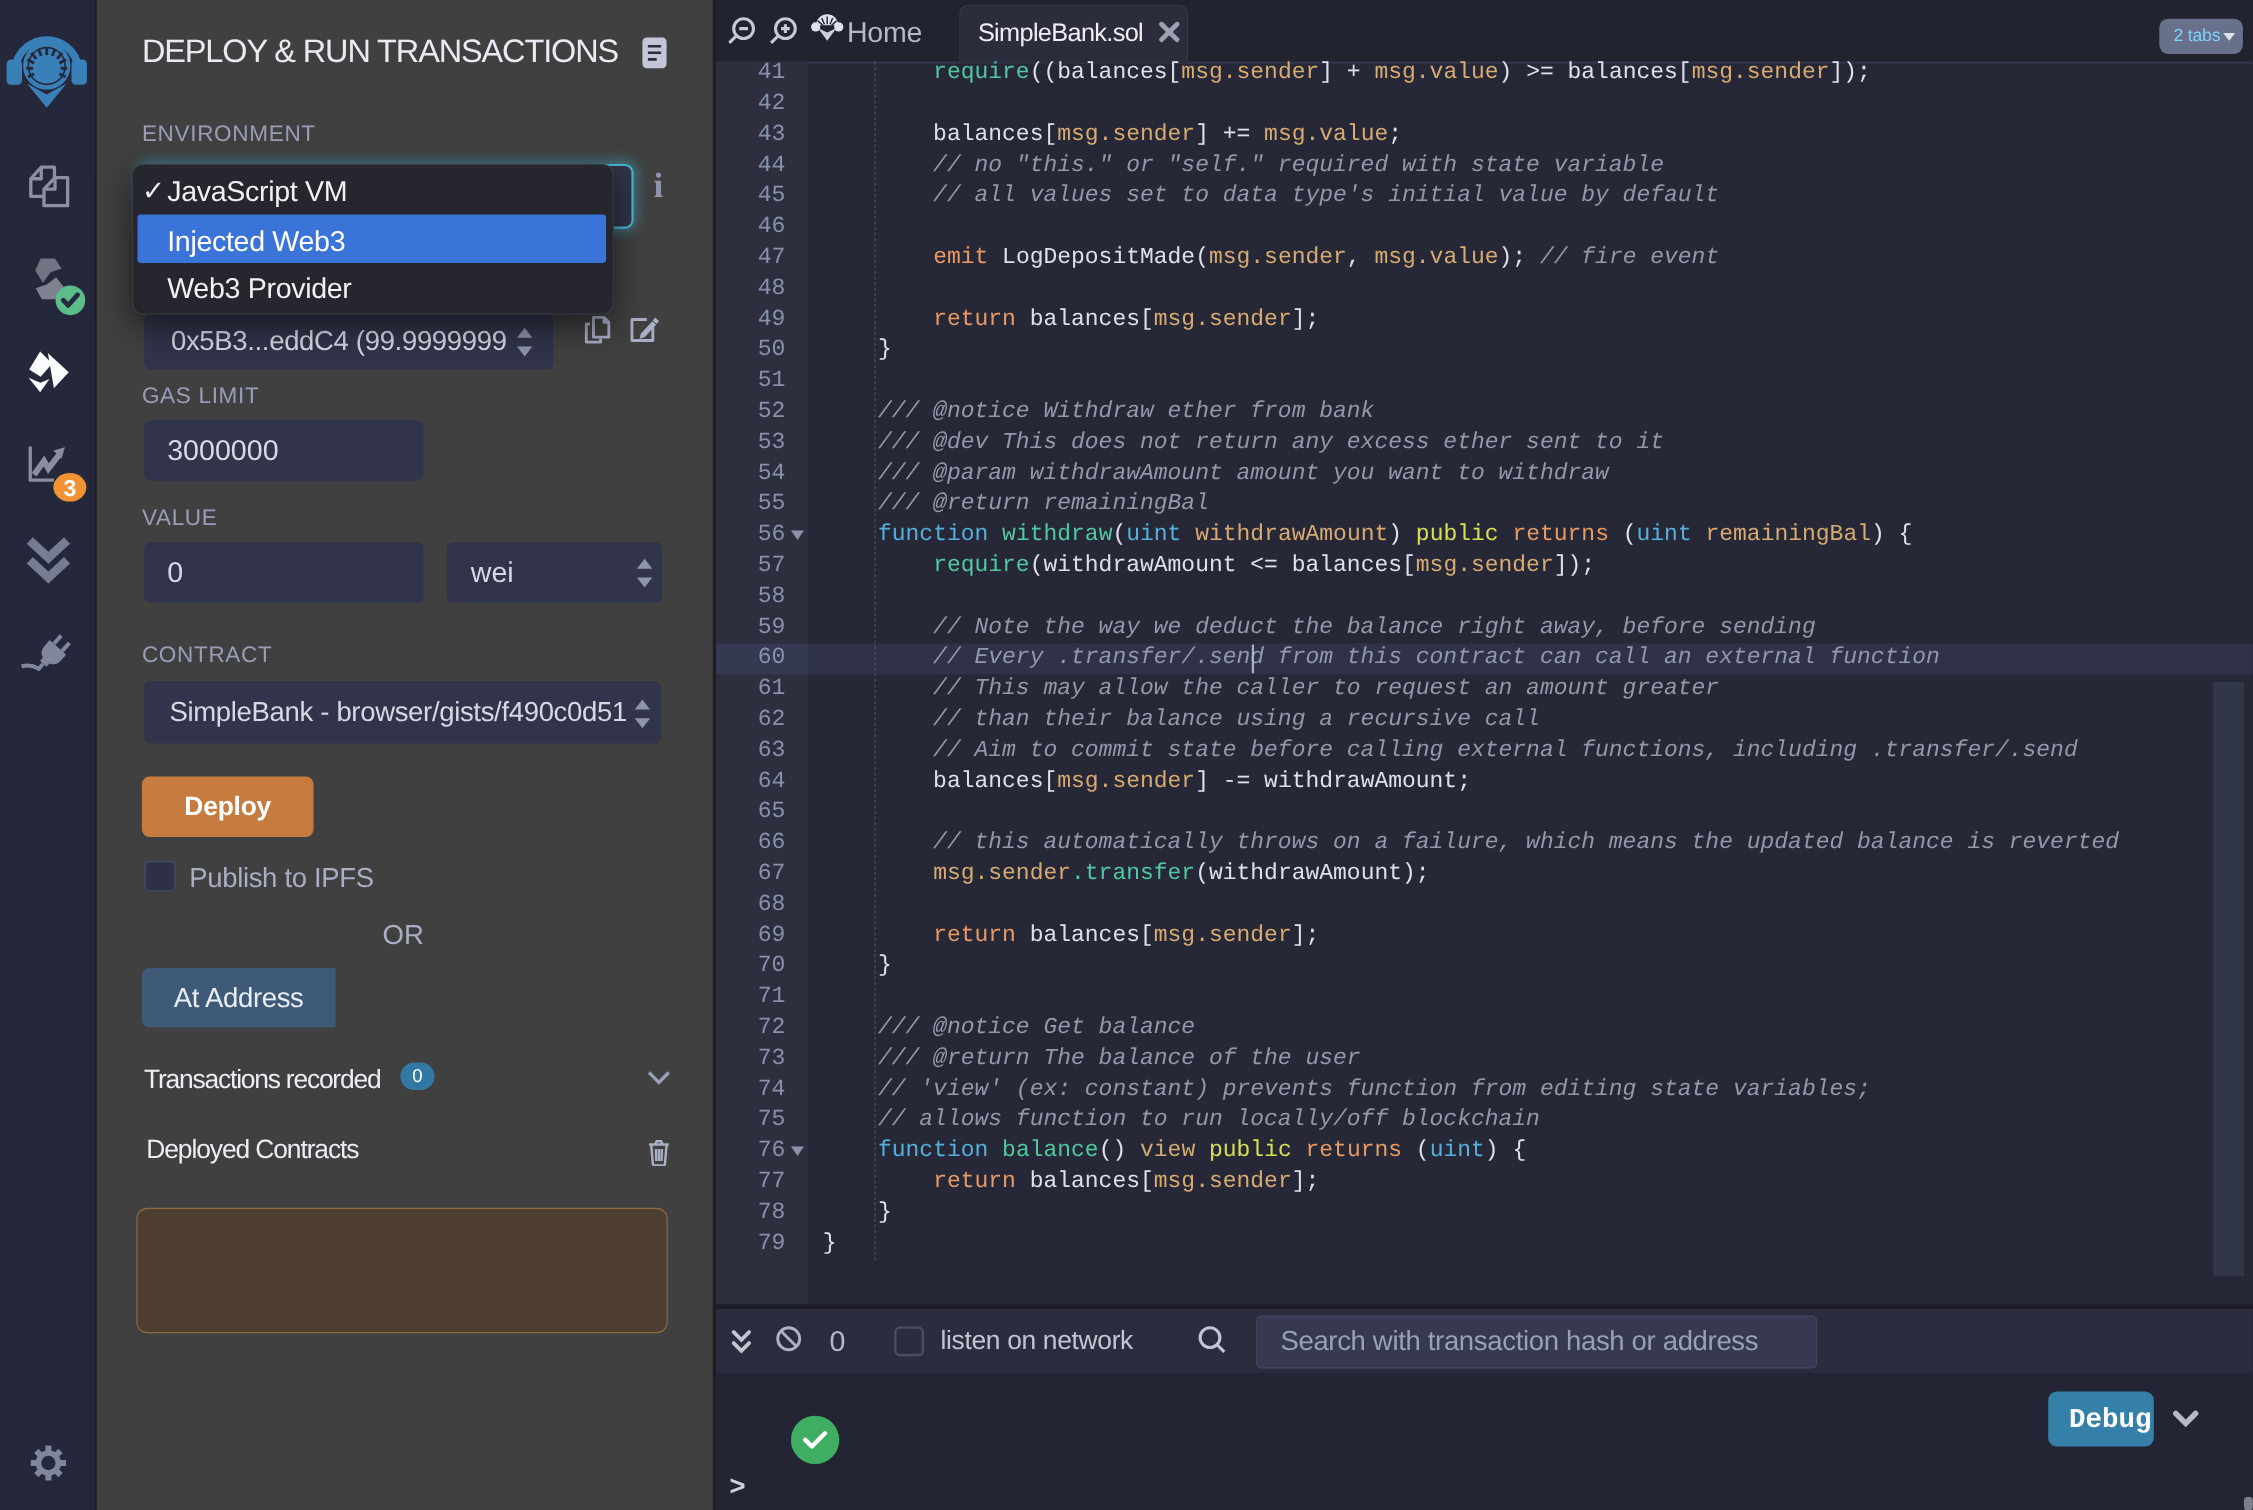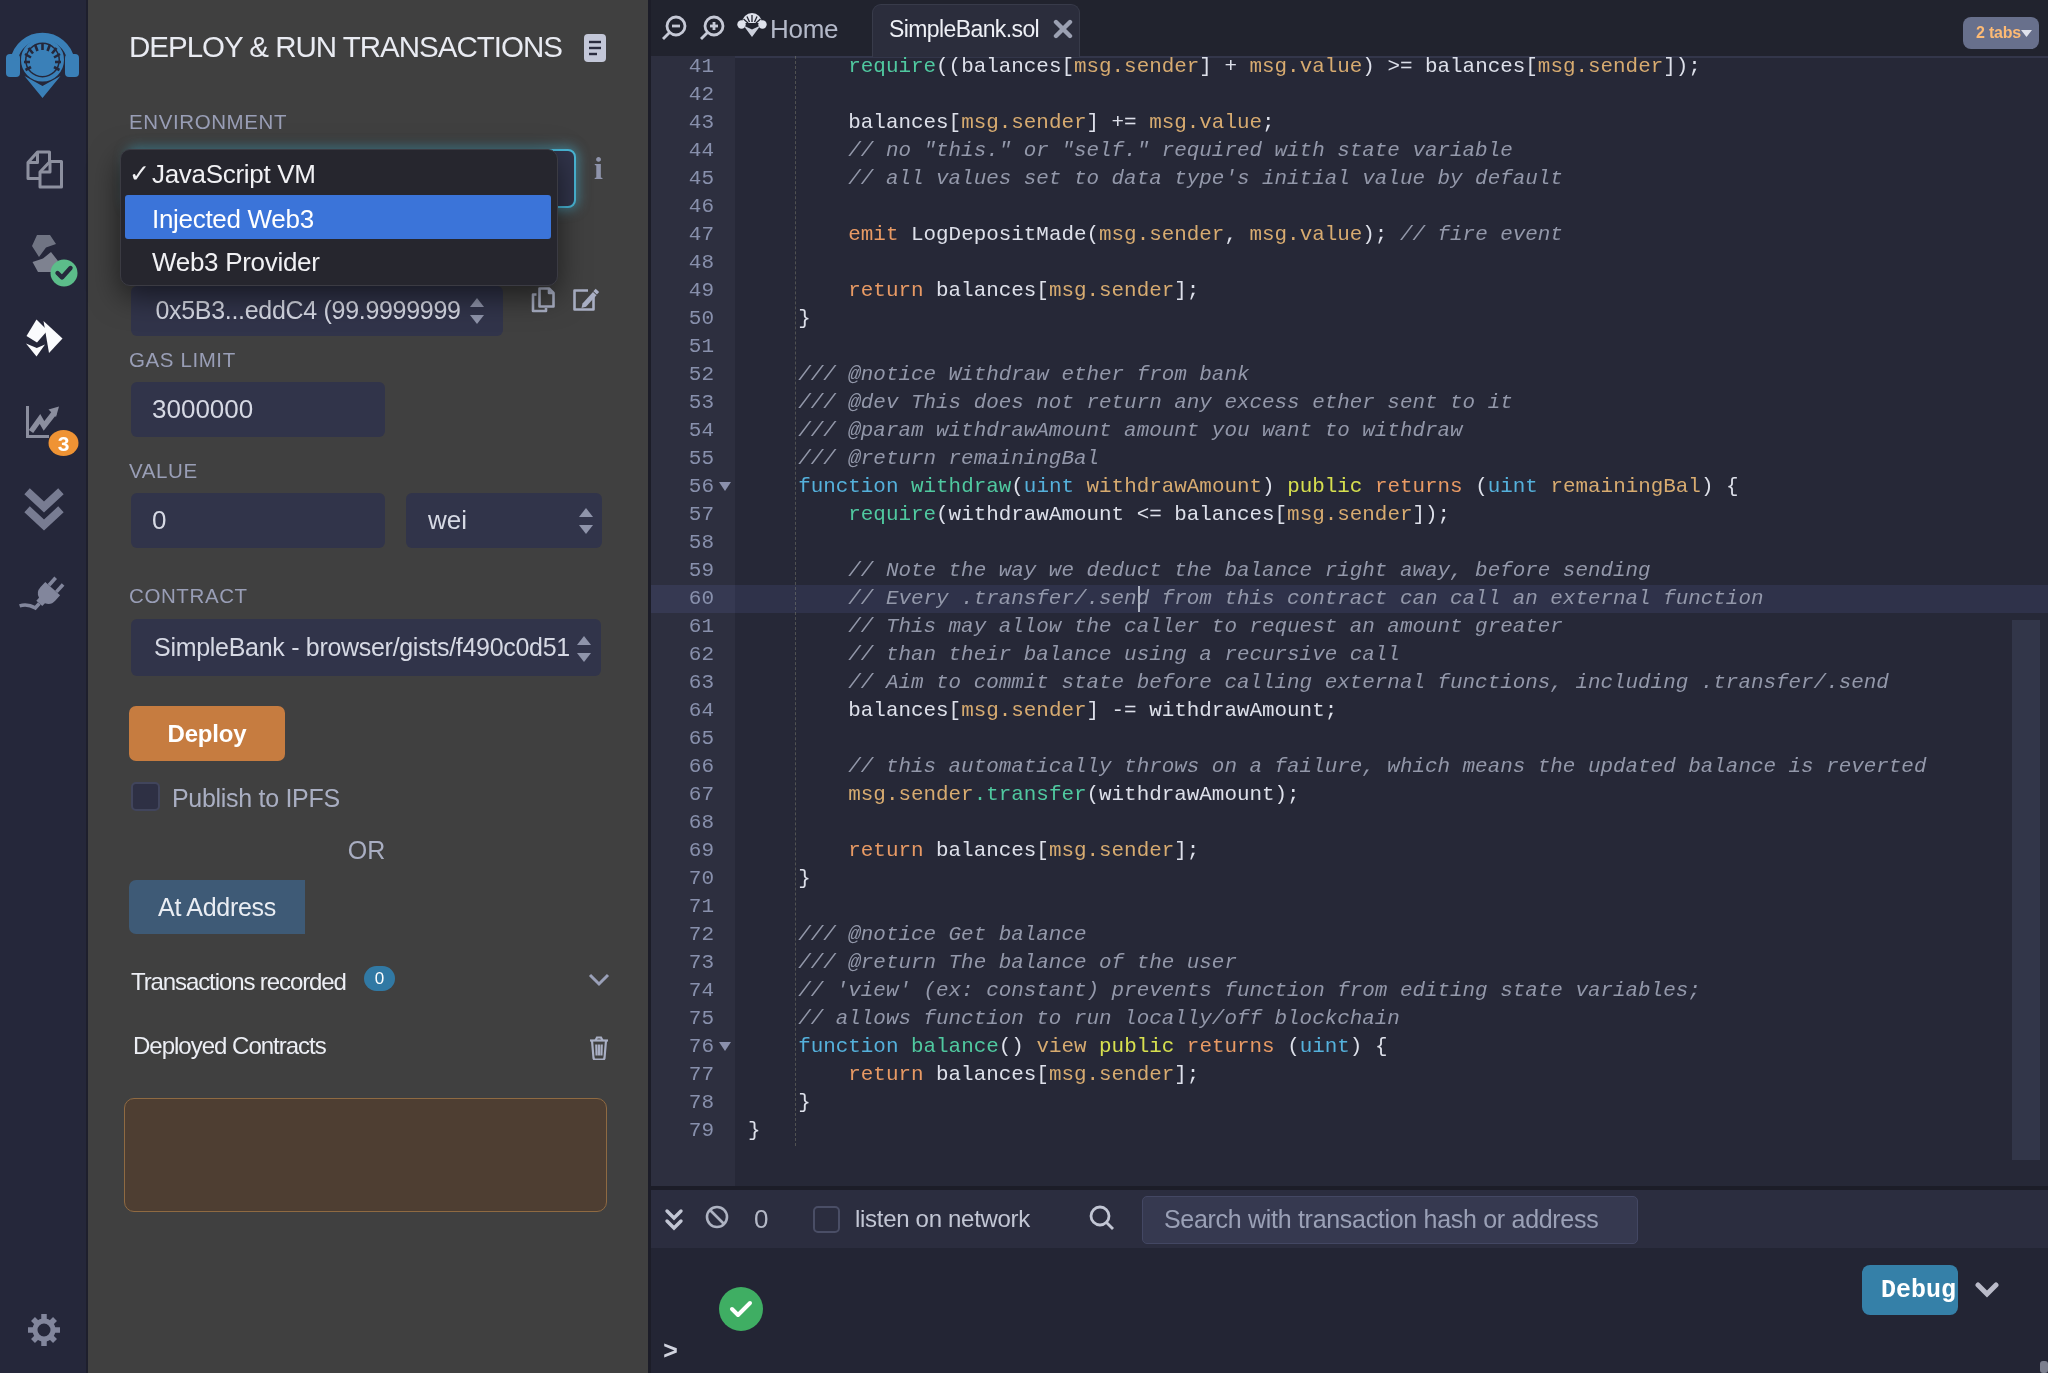--- a/index.html
+++ b/index.html
@@ -216,21 +216,21 @@
 <path d="M8.5 17.5 L17 29 L25.5 17.5 L17 21.5 Z" fill="#ccd0dc"></path>
 </svg>
 <div class="abs" style="left:119px;top:14px;font-size:26px;color:#b4b9c9;letter-spacing:-0.3px;">Home</div>
 <div class="abs" style="left:221px;top:4px;width:206px;height:52px;background:#2b2d3c;border:1px solid #383b4a;border-bottom:none;border-radius:9px 9px 0 0;"></div>
 <div class="abs" style="left:238px;top:16px;font-size:23px;color:#eef0f6;letter-spacing:-0.6px;">SimpleBank.sol</div>
 <svg class="abs" style="left:402px;top:19px" width="20" height="20" stroke="#9ba0b2" stroke-width="4.4" stroke-linecap="round">
         <line x1="3" y1="3" x2="17" y2="17"></line>
         <line x1="17" y1="3" x2="3" y2="17"></line>
       </svg>
 <div class="abs" style="left:1312px;top:17px;width:76px;height:32px;background:#68708c;border-radius:8px;"></div>
-<div class="abs" style="left:1325px;top:24px;font-size:16px;font-weight:bold;color:#fdba74;letter-spacing:-0.2px;">2 tabs</div>
+<div class="abs" style="left:1325px;top:24px;font-size:16px;font-weight:normal;color:#7dd3fc;letter-spacing:-0.2px;">2 tabs</div>
 <svg class="abs" style="left:1370px;top:30px" width="11" height="8">
         <path d="M0 0 h11 l-5.5 7 z" fill="#dfe2ec"></path>
       </svg>
 </div>
 <div id="gutter"></div>
 <div class="abs" style="left:0;top:585px;width:84px;height:28px;background:#363952;"></div>
 <div class="abs" style="left:84px;top:585px;width:1313px;height:28px;background:#2f324a;"></div>
 <div class="abs" style="left:144px;top:56px;width:1px;height:1090px;border-left:1px dashed rgba(190,190,150,0.28);"></div>
 <pre id="code" class="abs mono">        <span class="gr">require</span>((balances[<span class="gd">msg.sender</span>] + <span class="gd">msg.value</span>) &gt;= balances[<span class="gd">msg.sender</span>]);
 
@@ -331,21 +331,21 @@
         <circle cx="12" cy="12" r="10"></circle>
         <line x1="5" y1="5" x2="19" y2="19"></line>
       </svg>
 <div class="abs" style="left:103px;top:14px;font-size:26px;color:#b4b8c6;">0</div>
 <div class="abs" style="left:162px;top:16px;width:23px;height:23px;border:2.5px solid #4a4e66;border-radius:5px;background:#2b2d3f;"></div>
 <div class="abs" style="left:204px;top:15px;font-size:24px;color:#c2c6d4;letter-spacing:-0.3px;">listen on network</div>
 <svg class="abs" style="left:437px;top:14px" width="28" height="28" fill="none" stroke="#c2c6d4" stroke-width="2.8">
         <circle cx="12" cy="12" r="9"></circle>
         <line x1="18.5" y1="18.5" x2="25" y2="25"></line>
       </svg>
-<div class="abs" style="left:491px;top:6px;width:494px;height:46px;background:#363950;border:1px solid #434763;border-radius:5px;">
+<div class="abs" style="left:491px;top:6px;width:494px;height:46px;background:#363950;border:1px solid #434763;border-radius:5px;padding-left:14px;">
         <div class="abs" style="left:21px;top:8px;font-size:25px;color:#9aa0b6;letter-spacing:-0.3px;">Search with transaction hash or address</div>
       </div>
 </div>
 <div class="abs" style="left:68px;top:101px;width:44px;height:44px;border-radius:50%;background:#3fae63;"></div>
 <svg class="abs" style="left:78px;top:113px" width="24" height="20" fill="none" stroke="#fff" stroke-width="4" stroke-linecap="round" stroke-linejoin="round">
       <path d="M3 10 l6 6 12 -12"></path>
     </svg>
 <div class="abs" style="left:1211px;top:79px;width:96px;height:50px;background:#3580a8;border-radius:8px;"></div>
 <div class="abs mono" style="left:1230px;top:90px;font-size:25px;font-weight:bold;color:#fff;">Debug</div>
 <svg class="abs" style="left:1324px;top:95px" width="24" height="18" fill="none" stroke="#b9bac8" stroke-width="5" stroke-linecap="round">

